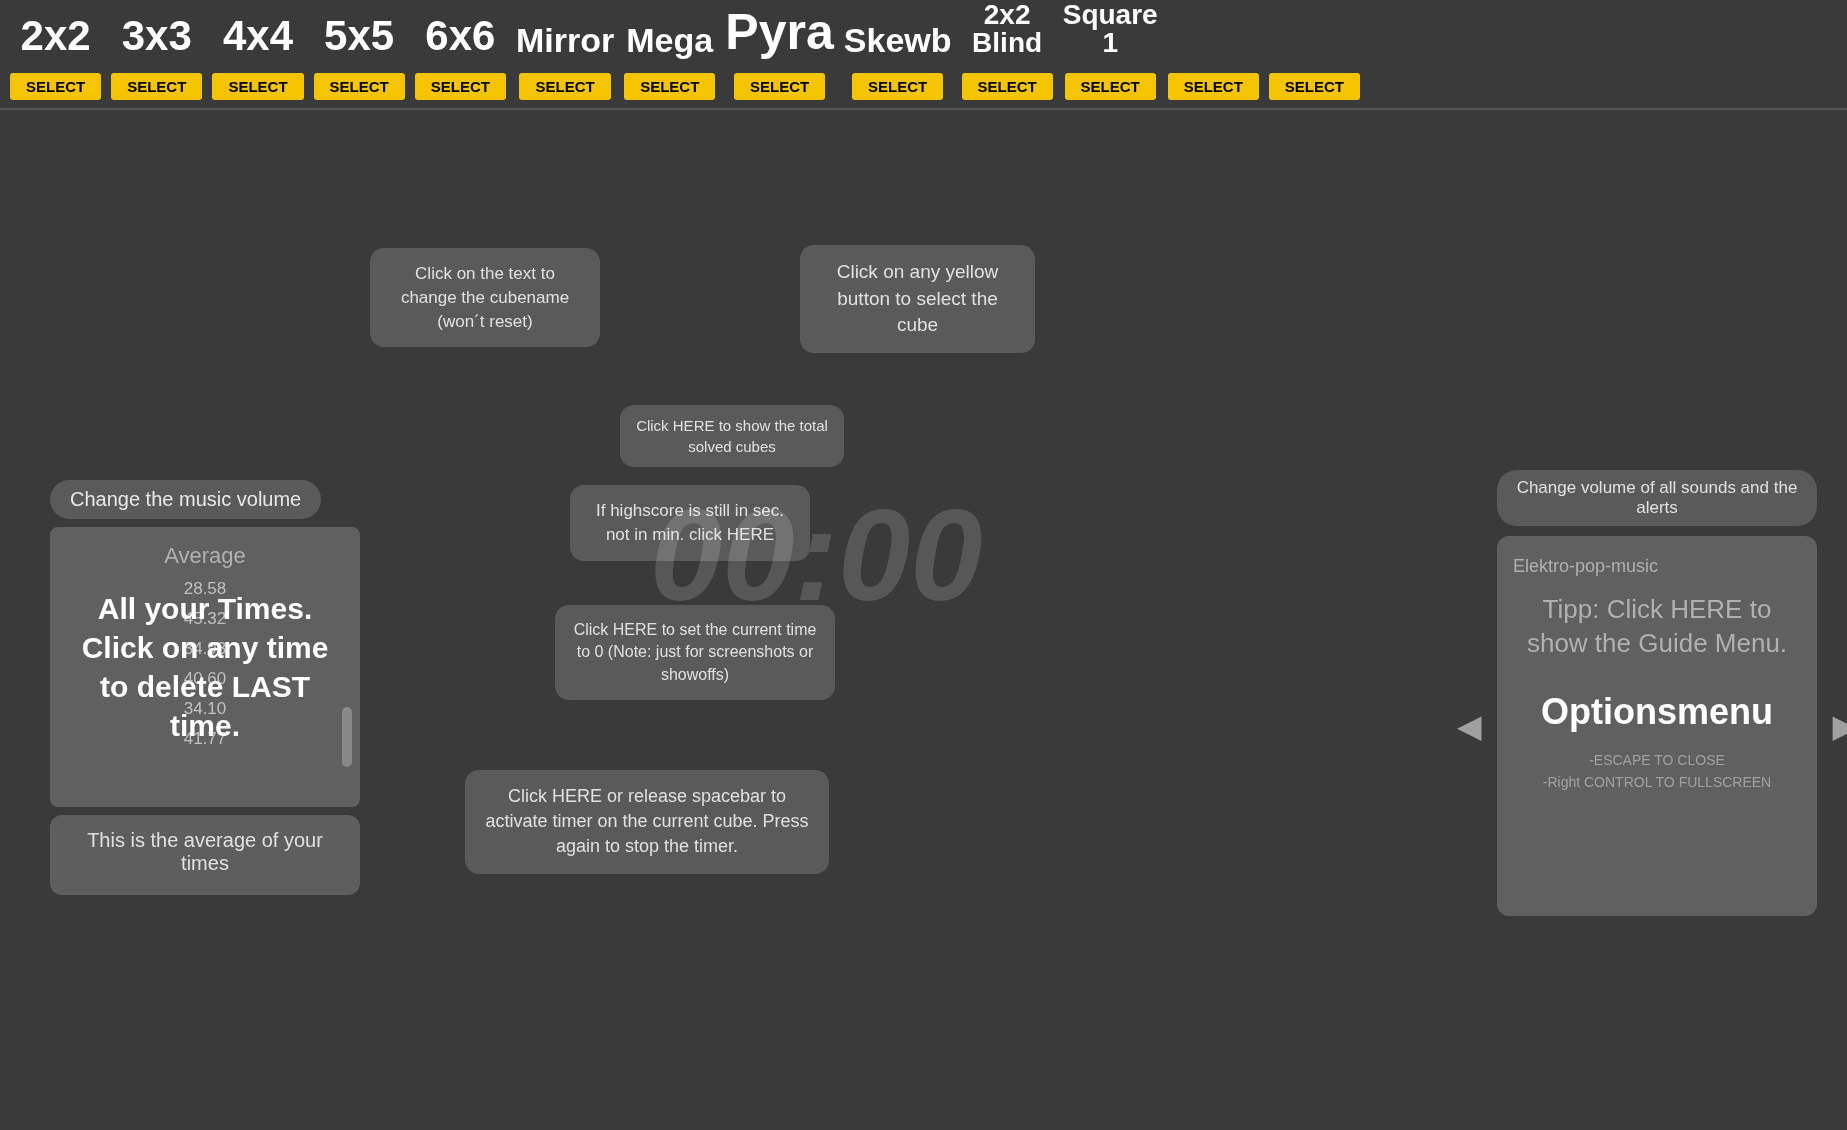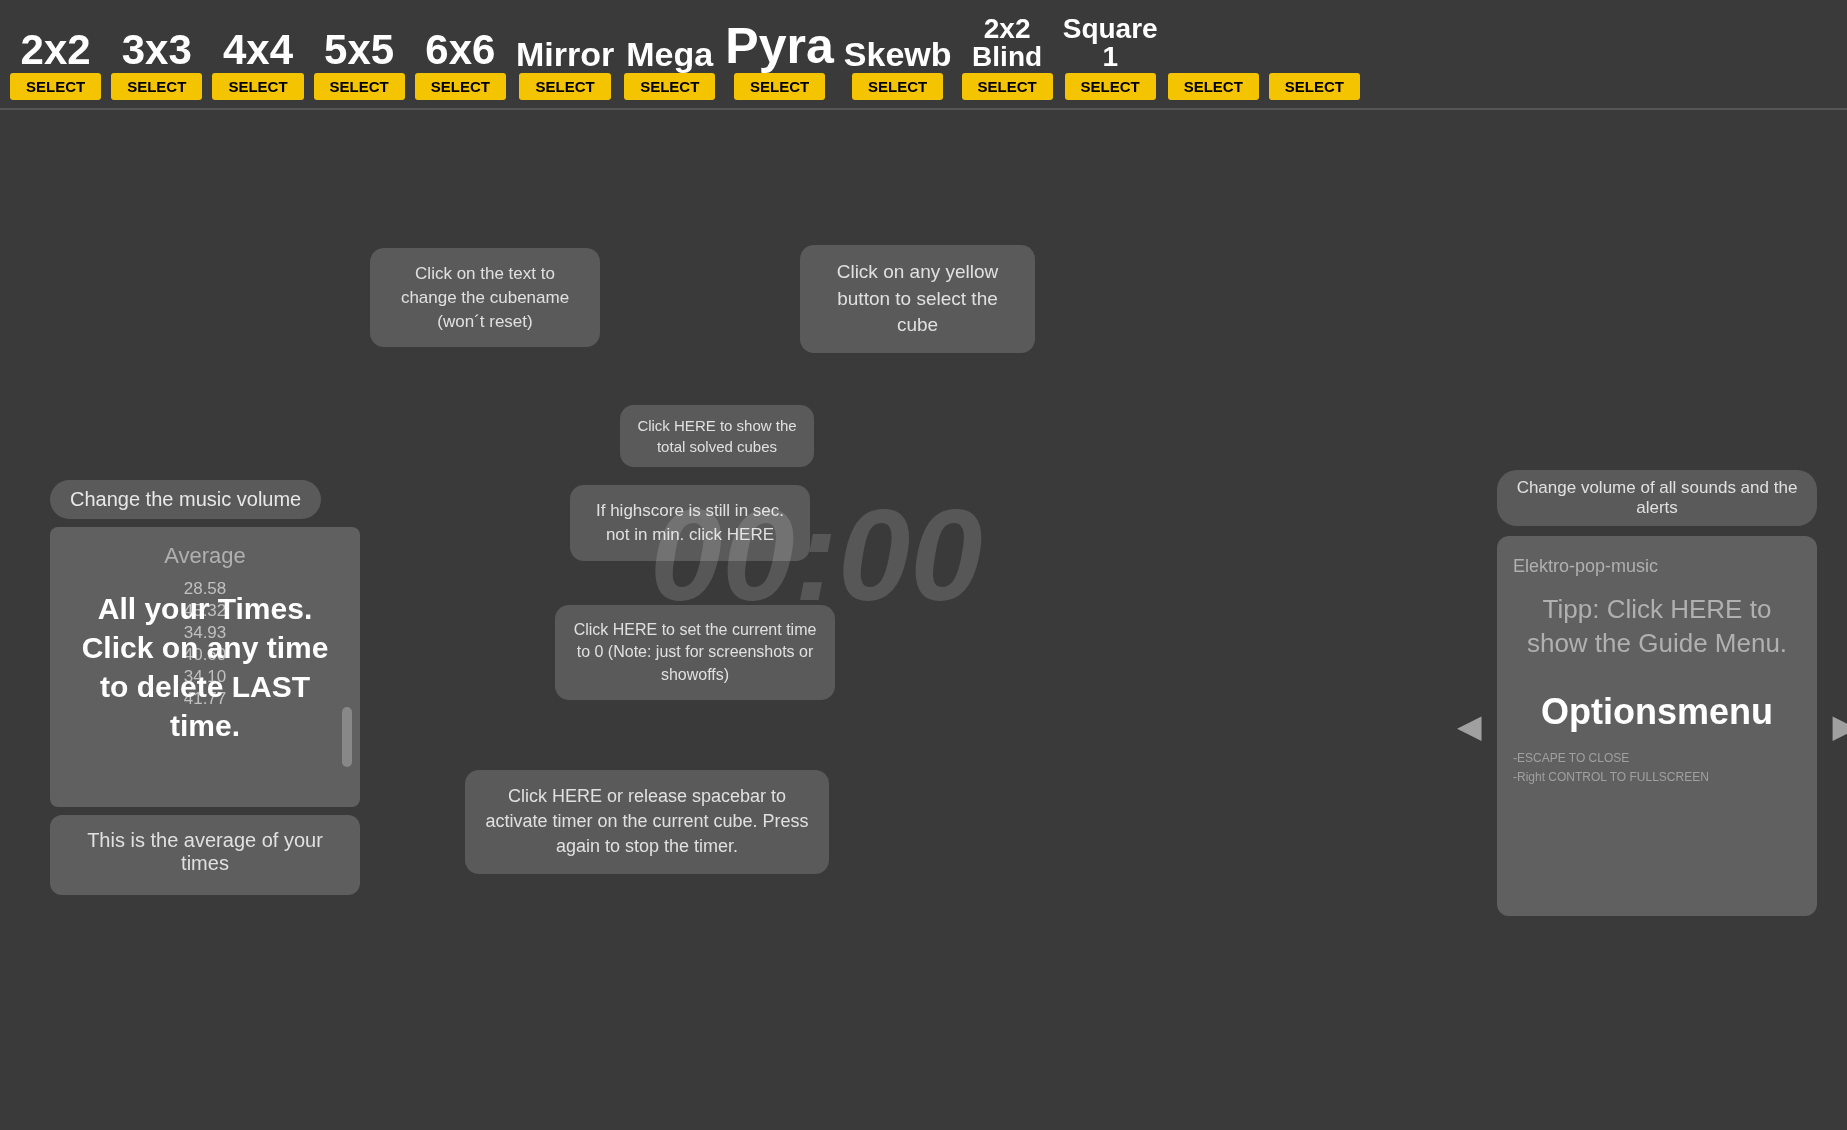--- a/index.html
+++ b/index.html
@@ -19,21 +19,21 @@
       align-items: flex-end;
       padding: 10px 10px 0 10px;
       gap: 10px;
       background-color: #3a3a3a;
       height: 100px;
     }
     .cube-item {
       display: flex;
       flex-direction: column;
       align-items: center;
-      gap: 2px;
+      gap: 16px;
     }
     .cube-label {
       font-size: 42px;
       font-weight: bold;
       color: #ffffff;
       line-height: 1;
       white-space: nowrap;
     }
     .cube-label-sm {
       font-size: 28px;
@@ -108,21 +108,21 @@
       margin-bottom: 10px;
     }
     .times-list {
       list-style: none;
       padding: 0;
     }
     .times-list li {
       font-size: 17px;
       color: #c0c0c0;
       text-align: center;
-      margin: 2px 0;
+      margin: 10px 0;
     }
     .times-main-text {
       position: absolute;
       top: 50%;
       left: 50%;
       transform: translate(-50%, -50%);
       font-size: 30px;
       font-weight: bold;
       color: #ffffff;
       text-align: center;
@@ -219,22 +219,23 @@
       margin: 30px 0 16px 0;
     }
     .options-tipp {
       font-size: 26px;
       color: #b0b0b0;
       text-align: center;
       line-height: 1.3;
       margin-bottom: 20px;
     }
     .options-shortcuts {
-      font-size: 12px;
+      font-size: 14px;
       color: #a0a0a0;
+      text-align: center;
       line-height: 1.6;
     }
     .nav-arrow {
       position: absolute;
       top: 50%;
       transform: translateY(-50%);
       font-size: 32px;
       color: #a0a0a0;
       cursor: pointer;
       background: none;
@@ -328,21 +329,21 @@
 <div class="main-area">
 
   <div class="tooltip-bubble tooltip-cubename" style="left:370px; top:148px; width:230px; font-size:17px;">
     <span>Click on the text to change the cubename (won´t reset)</span>
   </div>
 
   <div class="tooltip-bubble tooltip-select-cube" style="left:800px; top:145px; width:235px; font-size:19px;">
     <span>Click on any yellow button to select the cube</span>
   </div>
 
-  <div class="tooltip-bubble" style="left:620px; top:305px; width:194px; font-size:15px; padding:10px 14px;">
+  <div class="tooltip-bubble" style="left:620px; top:305px; width:224px; font-size:15px; padding:10px 14px;">
     <span>Click HERE to show the total solved cubes</span>
   </div>
 
   <div class="tooltip-bubble" style="left:570px; top:385px; width:240px; font-size:17px;">
     <span>If highscore is still in sec. not in min. click HERE</span>
   </div>
 
   <div class="center-timer">
     <span>00:00</span>
   </div>

